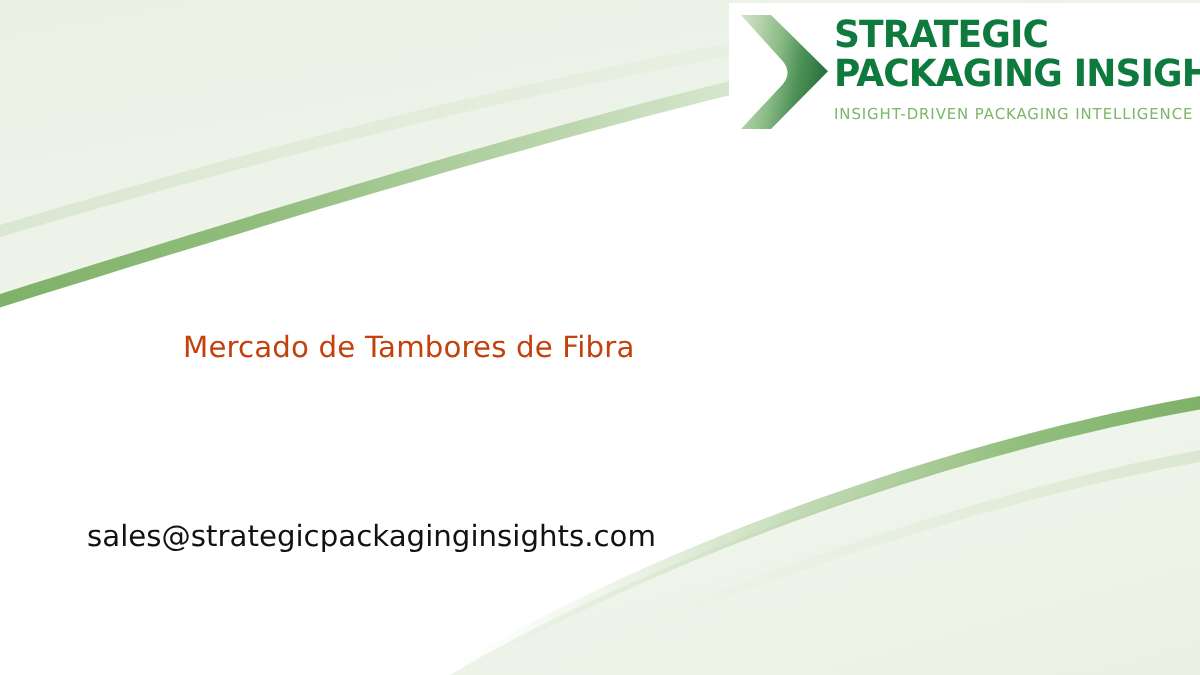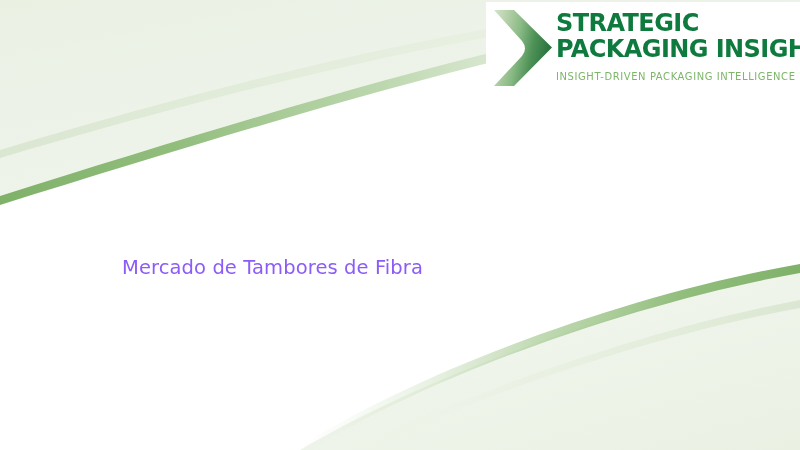--- a/index.html
+++ b/index.html
@@ -24,24 +24,23 @@
   }
   .deco-svg { display: block; width: 800px; height: 450px; }
 
   
   .title-text {
     position: absolute;
     left: 122px;
     top: 220px;
     font-size: 19.5px;
     font-weight: 400;
-    color: #8b5cf6;
+    color: #c2410c;
     letter-spacing: 0.1px;
     white-space: nowrap;
-    margin-top: 36px;
   }
 
   .email-text {
     position: absolute;
     left: 58px;
     top: 346px;
     font-size: 19.5px;
     font-weight: 400;
     color: #121212;
     letter-spacing: 0px;
@@ -151,20 +150,21 @@
       <g>
         <path d="M 800,272 C 640,300 430,372 300,450 L 800,450 Z" fill="url(#fillBR)"></path>
         <path d="M 800,264 C 638,292 426,366 294,450 L 310,450 C 440,370 646,300 800,273 Z" fill="url(#edgeBR)"></path>
         <path d="M 800,300 C 660,326 470,390 352,450 L 366,450 C 484,392 666,332 800,308 Z" fill="url(#streakBR)"></path>
       </g>
     </svg>
   </div>
 
   <div class="title-text">Mercado de Tambores de Fibra</div>
 
+  <div class="email-text">sales@strategicpackaginginsights.com</div>
 
   <div class="logo-box">
 
     <svg class="logo-mark" viewBox="0 0 62 80" xmlns="http://www.w3.org/2000/svg">
       <defs>
         <linearGradient id="chevGrad" x1="0" y1="0" x2="1" y2="0.25">
           <stop offset="0%" stop-color="#d4e4cb"></stop>
           <stop offset="22%" stop-color="#b7d2ab"></stop>
           <stop offset="48%" stop-color="#8bbb86"></stop>
           <stop offset="74%" stop-color="#4f9257"></stop>

